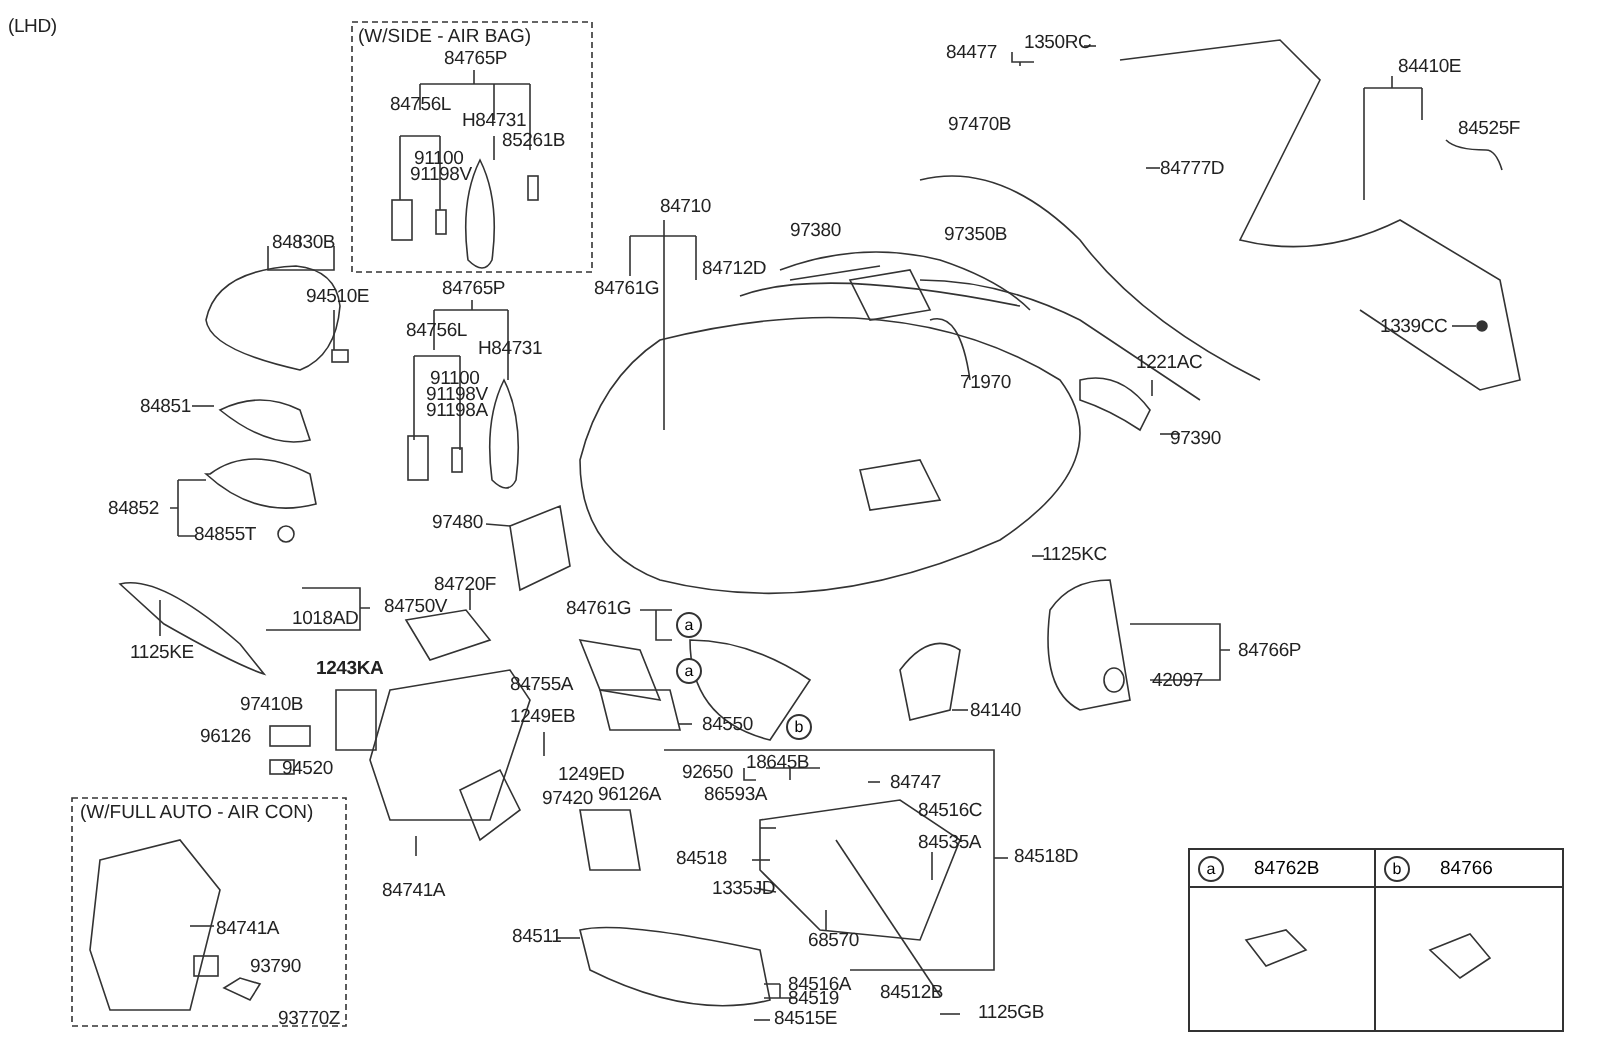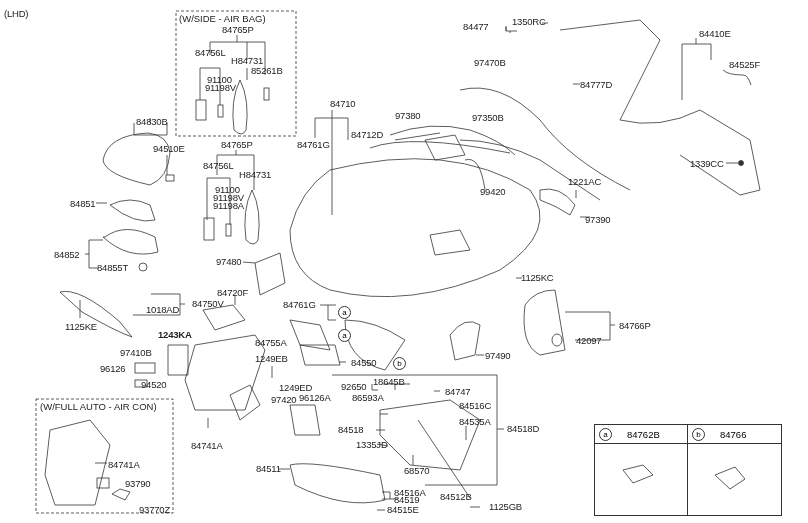--- a/index.html
+++ b/index.html
@@ -159,41 +159,41 @@
 <div class="lbl" style="left:97px;top:380px;padding-left:44px;">94520</div>
 <div class="lbl" style="left:191px;top:441px;">84741A</div>
 <div class="lbl" style="left:108px;top:460px;">84741A</div>
 <div class="lbl" style="left:125px;top:479px;">93790</div>
 <div class="lbl" style="left:139px;top:493px;margin-top:12px;">93770Z</div>
 
 <div class="lbl" style="left:330px;top:99px;">84710</div>
 <div class="lbl" style="left:297px;top:140px;">84761G</div>
 <div class="lbl" style="left:351px;top:130px;">84712D</div>
 <div class="lbl" style="left:395px;top:111px;">97380</div>
-<div class="lbl" style="left:480px;top:187px;">99420</div>
-
-<div class="lbl" style="left:463px;top:22px;">84477</div>
+<div class="lbl" style="left:480px;top:187px;">71970</div>
+
+<div class="lbl" style="left:473px;top:22px;">84477</div>
 <div class="lbl" style="left:512px;top:17px;">1350RC</div>
 <div class="lbl" style="left:474px;top:58px;text-align:center;">97470B</div>
 <div class="lbl" style="left:580px;top:80px;">84777D</div>
 <div class="lbl" style="left:472px;top:113px;">97350B</div>
 <div class="lbl" style="left:699px;top:29px;">84410E</div>
 <div class="lbl" style="left:729px;top:60px;">84525F</div>
 <div class="lbl" style="left:690px;top:159px;">1339CC</div>
 <div class="lbl" style="left:568px;top:177px;">1221AC</div>
 <div class="lbl" style="left:585px;top:215px;">97390</div>
 <div class="lbl" style="left:521px;top:273px;">1125KC</div>
 
 <div class="lbl" style="left:619px;top:321px;">84766P</div>
 <div class="lbl" style="left:576px;top:336px;">42097</div>
 
 <div class="lbl" style="left:283px;top:300px;">84761G</div>
 <div class="lbl" style="left:255px;top:338px;">84755A</div>
 <div class="lbl" style="left:351px;top:358px;">84550</div>
-<div class="lbl" style="left:485px;top:351px;">97490</div>
+<div class="lbl" style="left:485px;top:351px;">84140</div>
 <div class="lbl" style="left:255px;top:354px;">1249EB</div>
 <div class="lbl" style="left:279px;top:383px;">1249ED</div>
 <div class="lbl" style="left:299px;top:393px;">96126A</div>
 <div class="lbl" style="left:271px;top:395px;">97420</div>
 
 <div class="lbl" style="left:341px;top:382px;">92650</div>
 <div class="lbl" style="left:373px;top:377px;">18645B</div>
 <div class="lbl" style="left:445px;top:387px;">84747</div>
 <div class="lbl" style="left:352px;top:393px;">86593A</div>
 <div class="lbl" style="left:459px;top:401px;">84516C</div>

